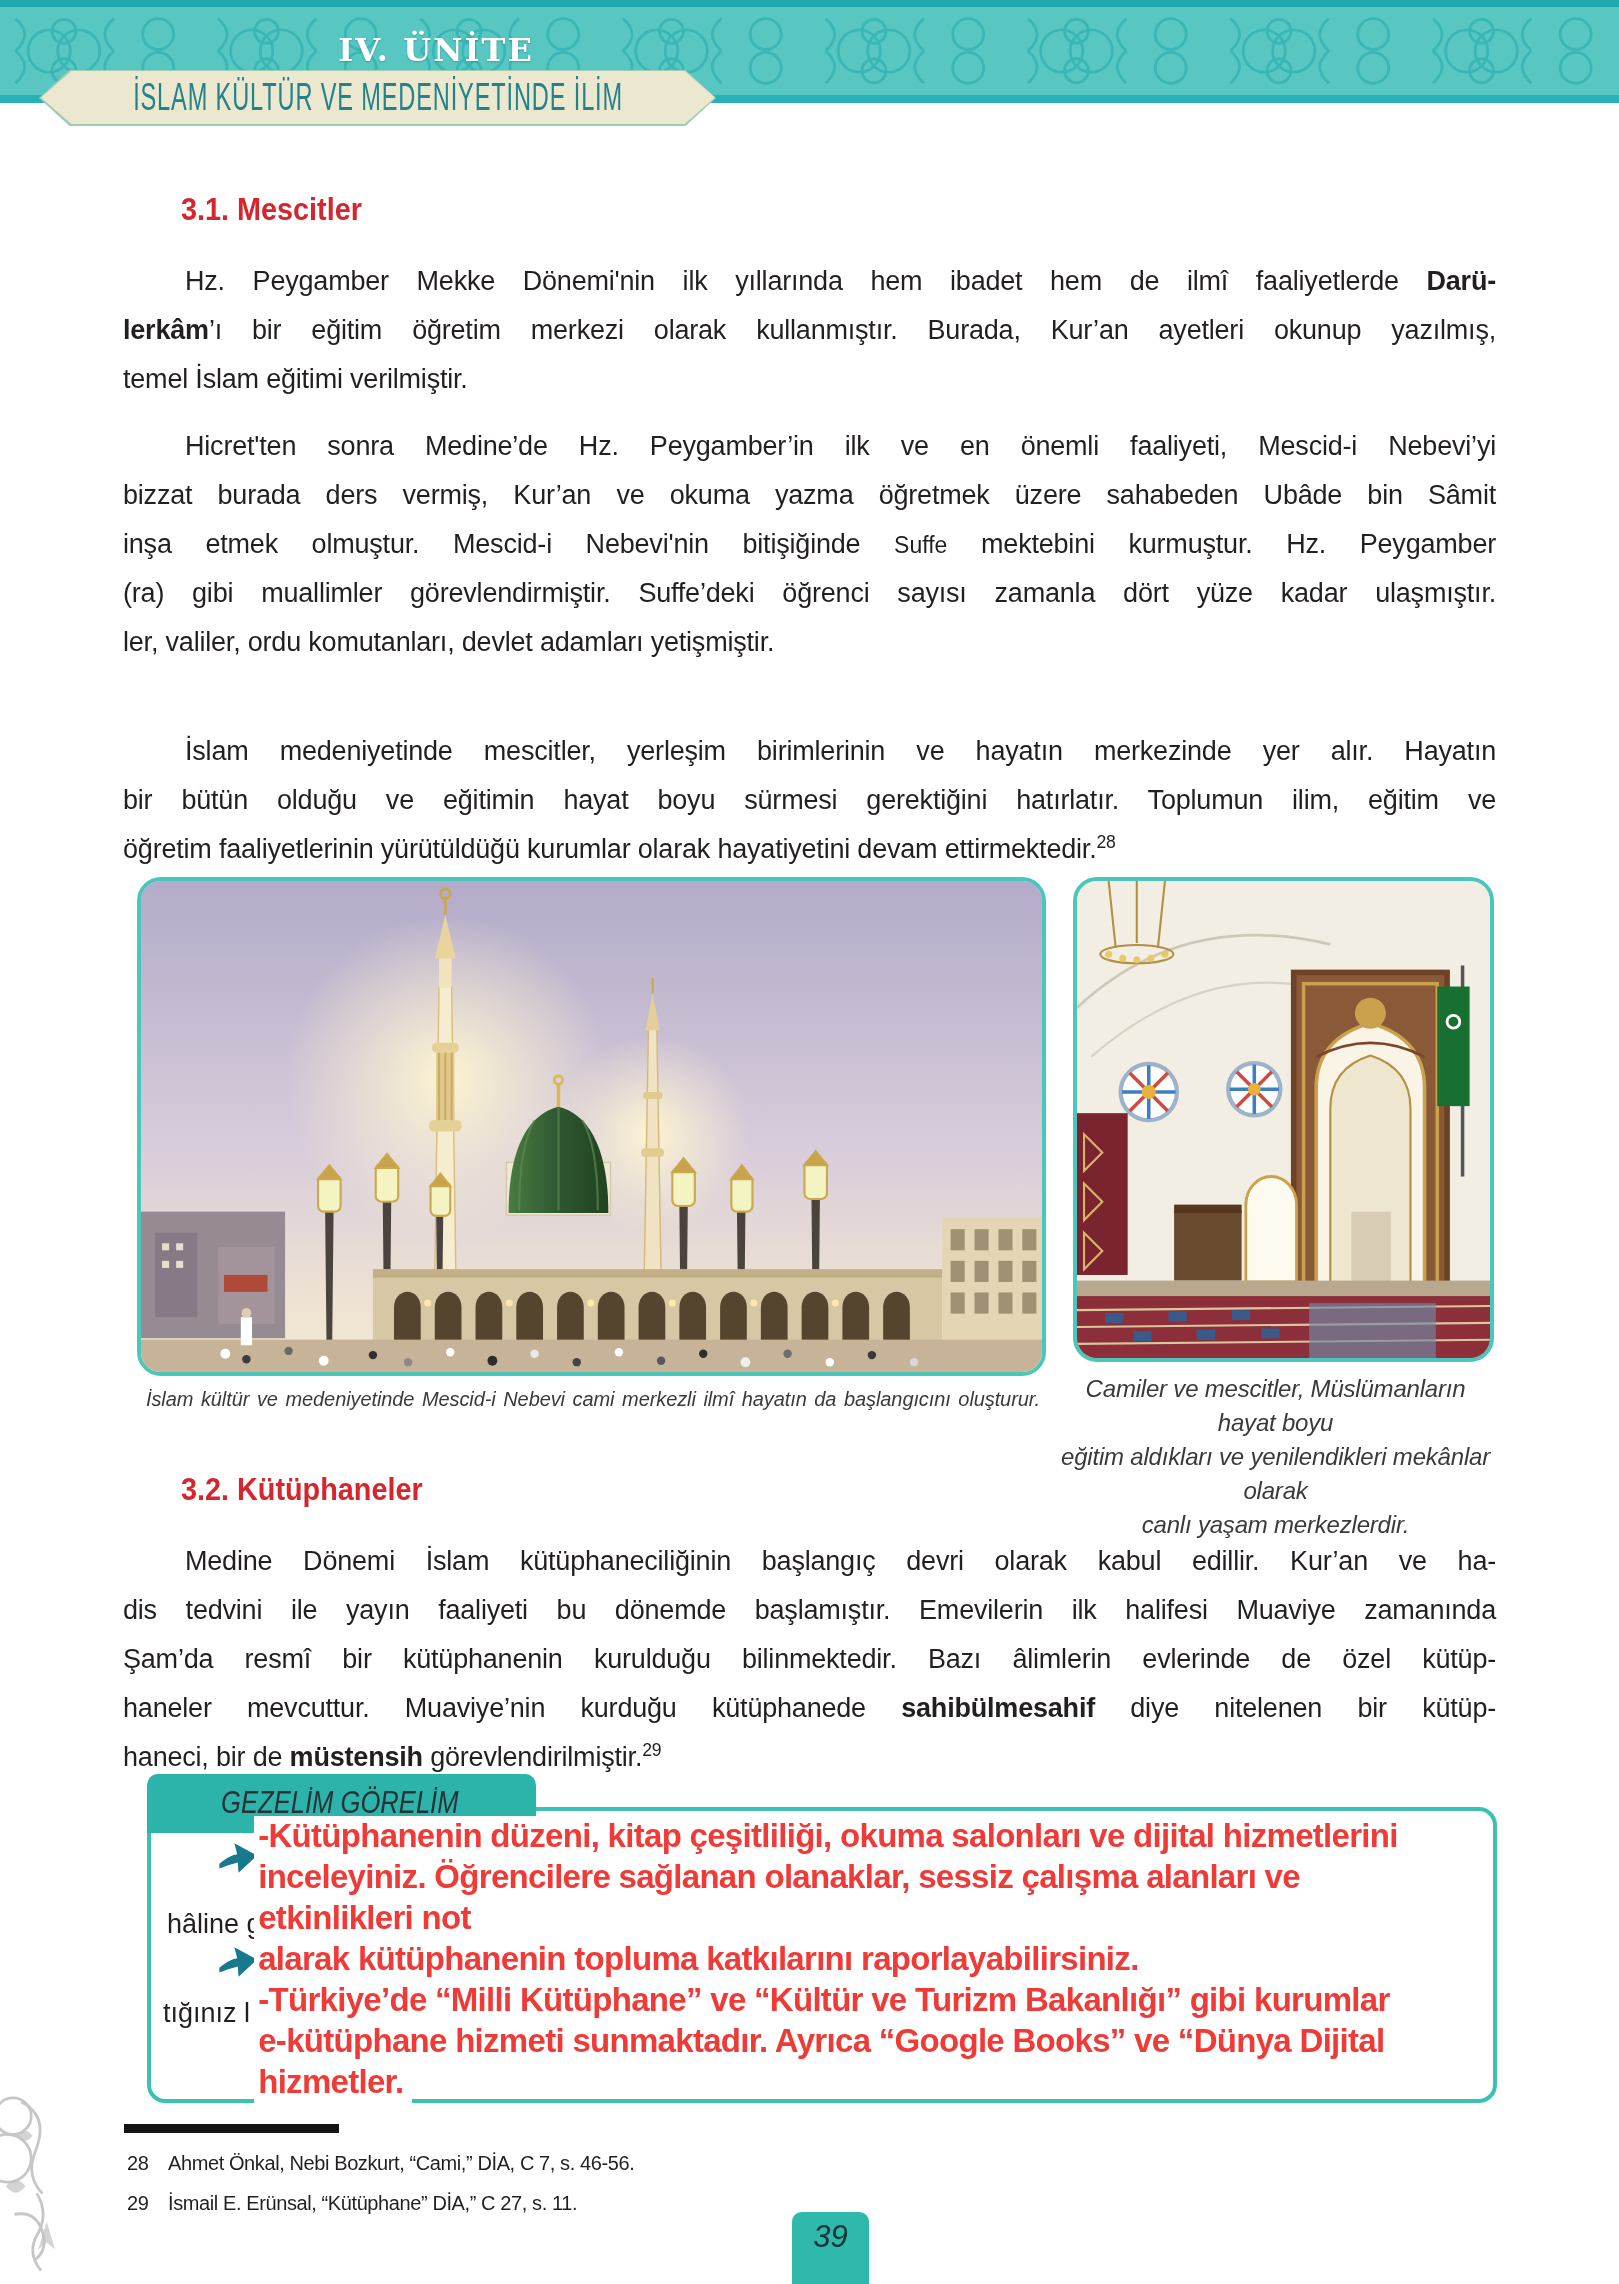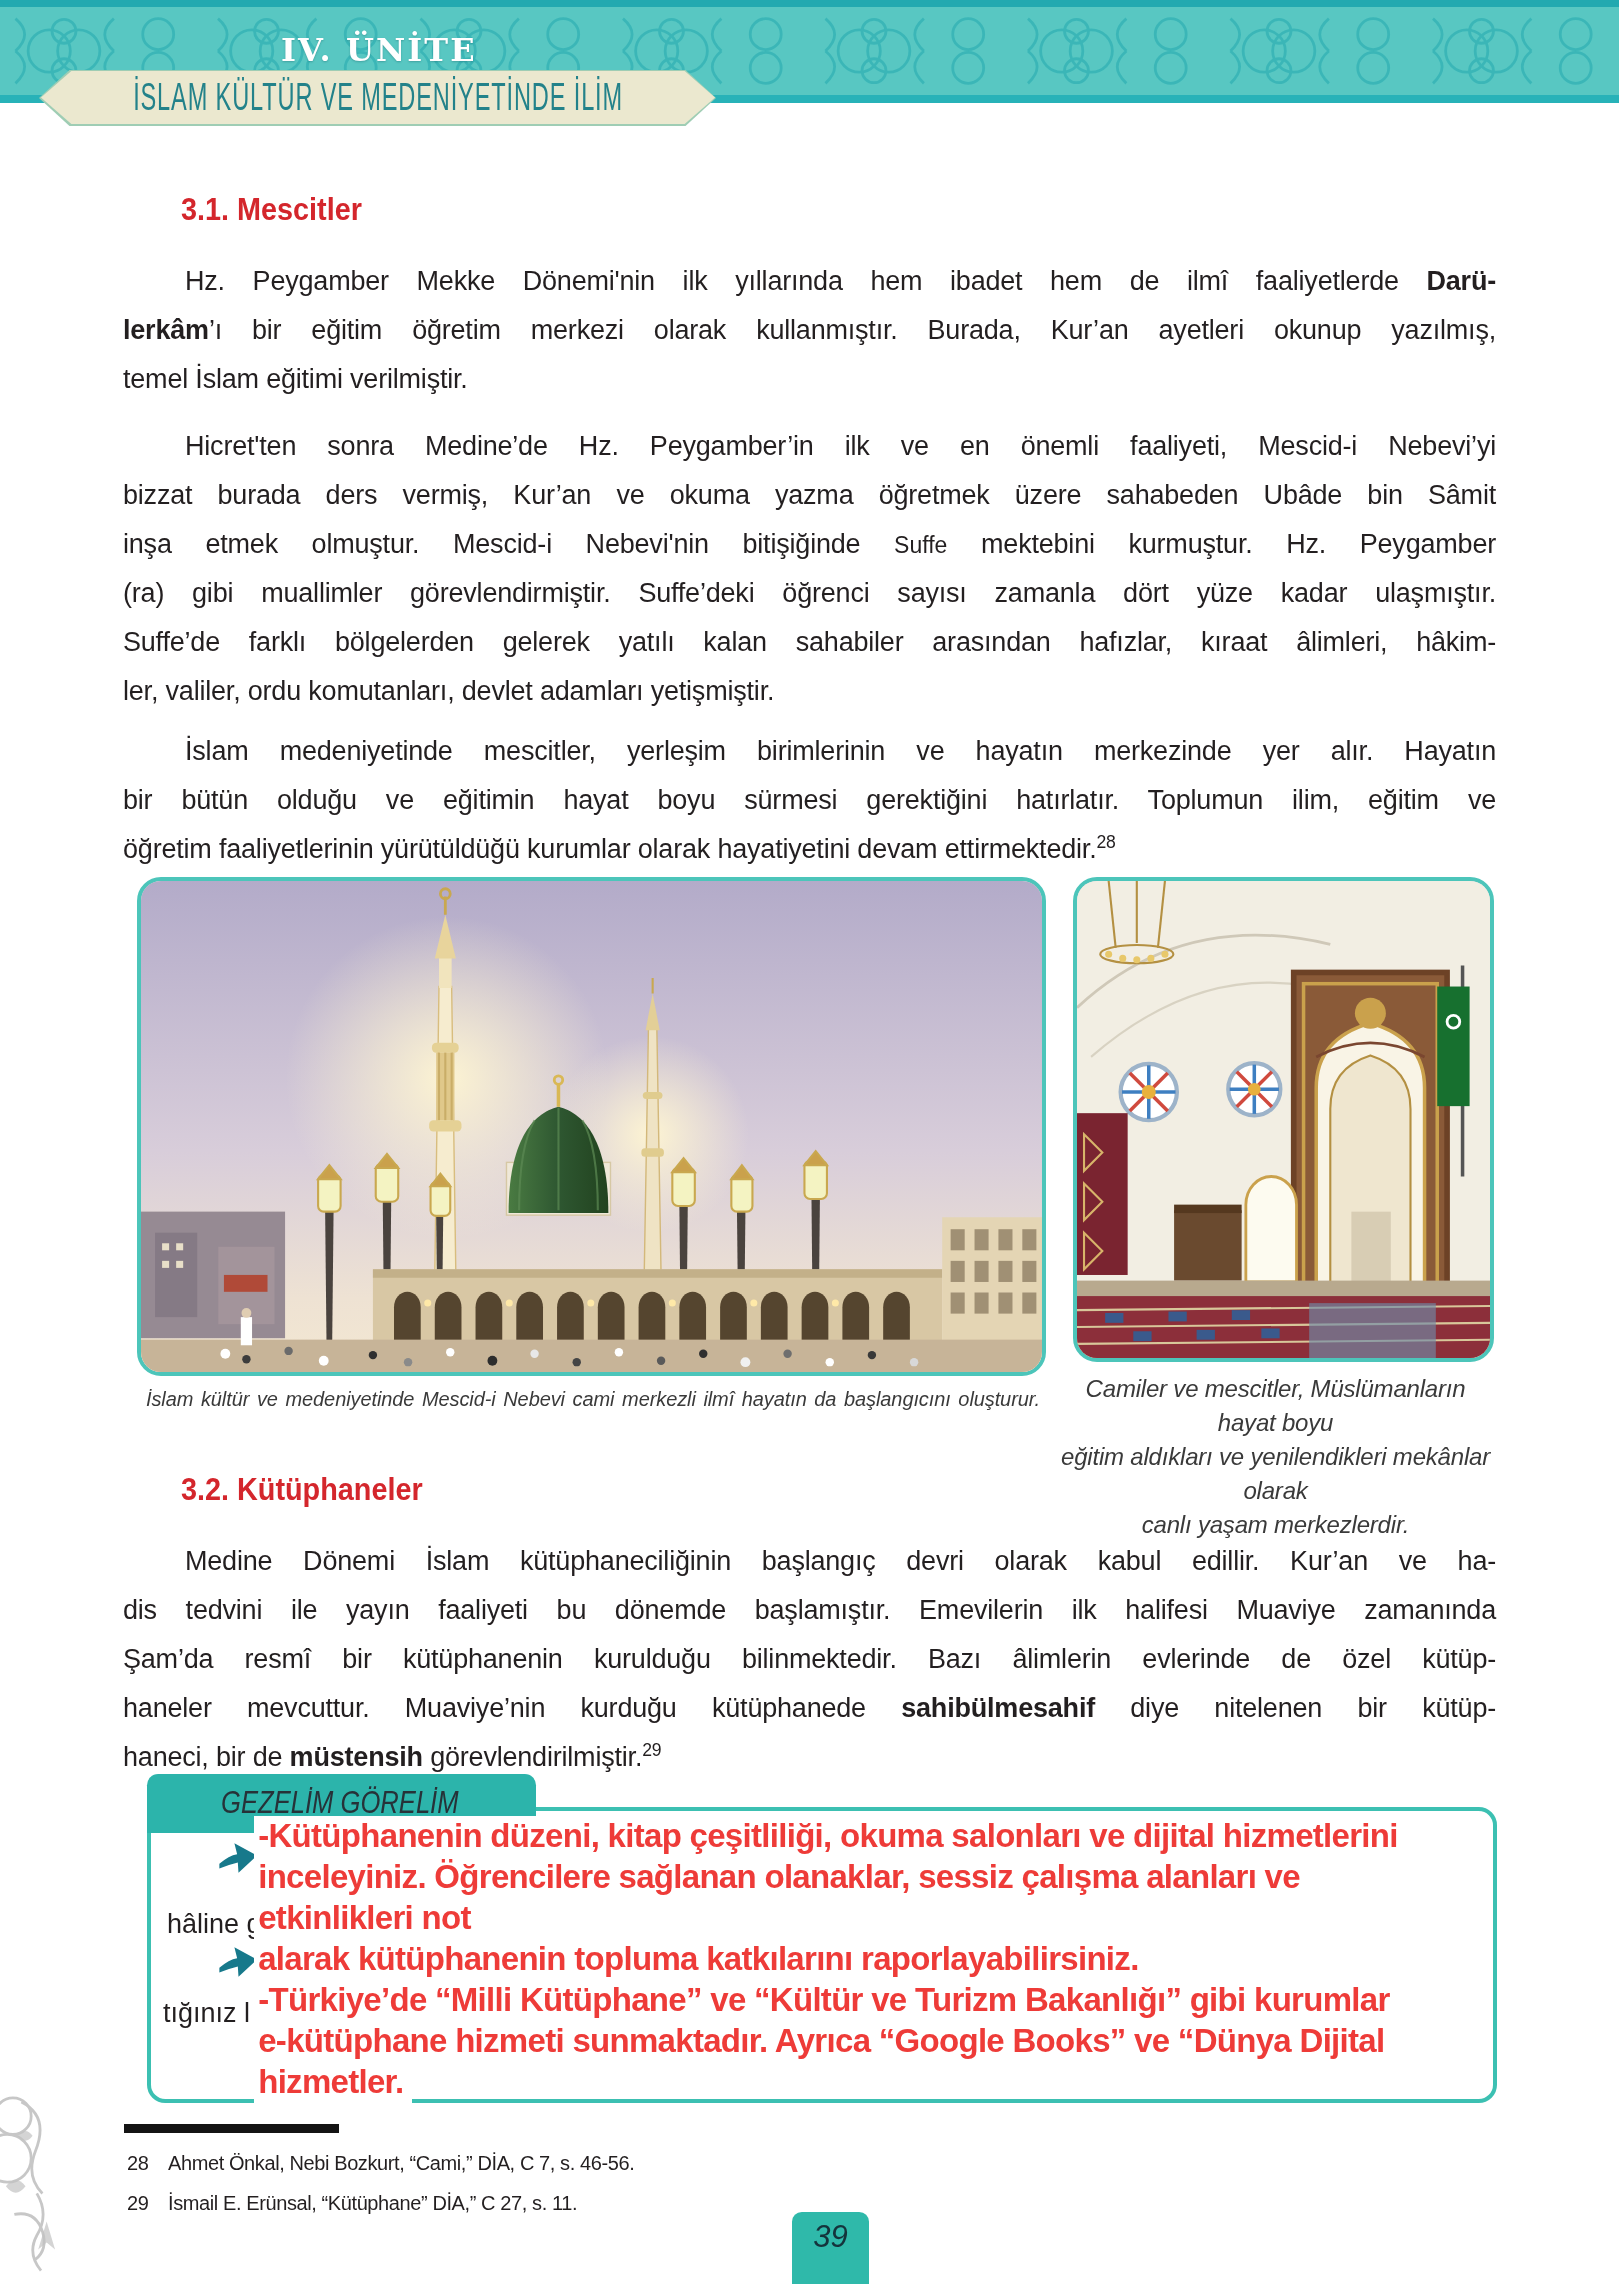--- a/index.html
+++ b/index.html
@@ -3,21 +3,21 @@
 <meta charset="utf-8">
 <style>
   html,body{margin:0;padding:0;background:#888;}
   #page{position:relative;width:1620px;height:2284px;background:#ffffff;overflow:hidden;
         font-family:"Liberation Sans",sans-serif;color:#231f20;}
   
   .band{position:absolute;left:0;top:0;width:1620px;height:103px;background:#58c7c2;}
   .band-top{position:absolute;left:0;top:0;width:1620px;height:7px;background:#22a9b0;}
   .bandsvg{position:absolute;left:0;top:5.6px;}
   .band-accent{position:absolute;left:0;top:95px;width:1620px;height:7.7px;background:#28b2b8;}
-  .unit-label{position:absolute;left:281px;top:31px;width:253px;text-align:left;
+  .unit-label{position:absolute;left:281px;top:31px;width:253px;text-align:right;
       font-family:"DejaVu Serif",serif;font-weight:bold;font-size:32px;color:#ffffff;
       letter-spacing:2.1px;text-shadow:0 1.4px 2.1px rgba(20,90,95,.35);}
   .banner-outer{position:absolute;left:39px;top:70px;width:677px;height:56px;background:#9fcdb4;
       clip-path:polygon(0 50%,4.5% 0,95.5% 0,100% 50%,95.5% 100%,4.5% 100%);}
   .banner{position:absolute;left:41px;top:71px;width:674px;height:53px;background:#ebe8cf;
       clip-path:polygon(0 50%,4.5% 0,95.5% 0,100% 50%,95.5% 100%,4.5% 100%);
       display:flex;align-items:center;justify-content:center;}
   .banner-title{font-size:38px;color:#23828a;letter-spacing:1.4px;white-space:nowrap;
       transform:scaleX(.62);}
   
@@ -107,21 +107,20 @@
   <div class="pblock" id="para0">
       <div class="bl ind"><span>Hz. Peygamber Mekke Dönemi'nin ilk yıllarında hem ibadet hem de ilmî faaliyetlerde </span><span class="b">Darü-</span></div>
       <div class="bl"><span class="b">lerkâm</span><span>’ı bir eğitim öğretim merkezi olarak kullanmıştır. Burada, Kur’an ayetleri okunup yazılmış,</span></div>
       <div class="bl last"><span>temel İslam eğitimi verilmiştir.</span></div>
     </div>
   <div class="pblock" id="para1">
       <div class="bl ind"><span>Hicret'ten sonra Medine’de Hz. Peygamber’in ilk ve en önemli faaliyeti, Mescid-i Nebevi’yi</span></div>
       <div class="bl"><span>bizzat burada ders vermiş, Kur’an ve okuma yazma öğretmek üzere sahabeden Ubâde bin Sâmit</span></div>
       <div class="bl"><span>inşa etmek olmuştur. Mescid-i Nebevi'nin bitişiğinde </span><span class="alt">Suffe</span><span> mektebini kurmuştur. Hz. Peygamber</span></div>
       <div class="bl"><span>(ra) gibi muallimler görevlendirmiştir. Suffe’deki öğrenci sayısı zamanla dört yüze kadar ulaşmıştır.</span></div>
-      <div class="bl"><span>Suffe’de farklı bölgelerden gelerek yatılı kalan sahabiler arasından hafızlar, kıraat âlimleri, hâkim-</span></div>
       <div class="bl last"><span>ler, valiler, ordu komutanları, devlet adamları yetişmiştir.</span></div>
     </div>
   <div class="pblock" id="para2">
       <div class="bl ind"><span>İslam medeniyetinde mescitler, yerleşim birimlerinin ve hayatın merkezinde yer alır. Hayatın</span></div>
       <div class="bl"><span>bir bütün olduğu ve eğitimin hayat boyu sürmesi gerektiğini hatırlatır. Toplumun ilim, eğitim ve</span></div>
       <div class="bl last"><span>öğretim faaliyetlerinin yürütüldüğü kurumlar olarak hayatiyetini devam ettirmektedir.</span><sup>28</sup></div>
     </div>
 
   <div class="fig" id="fig1">
     <svg width="901" height="491" viewBox="0 0 1282 698" preserveAspectRatio="none">

